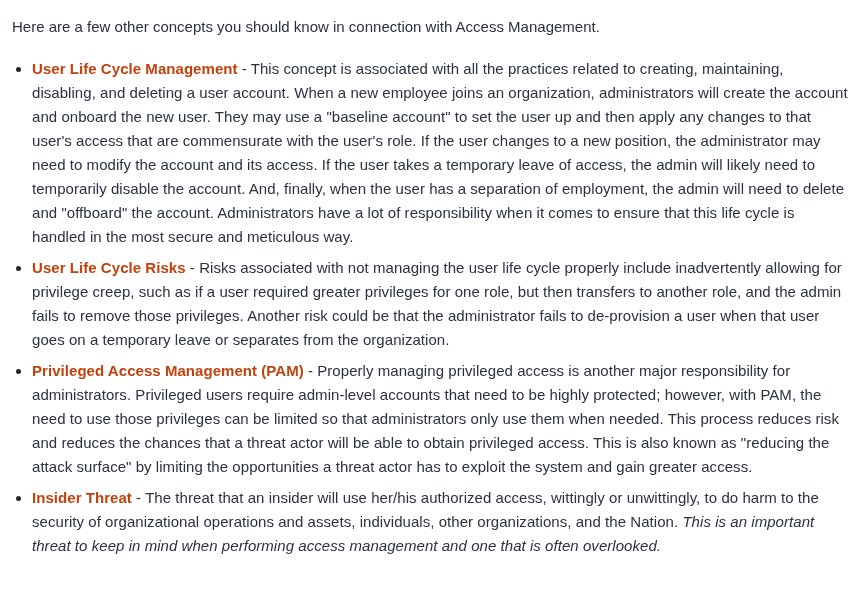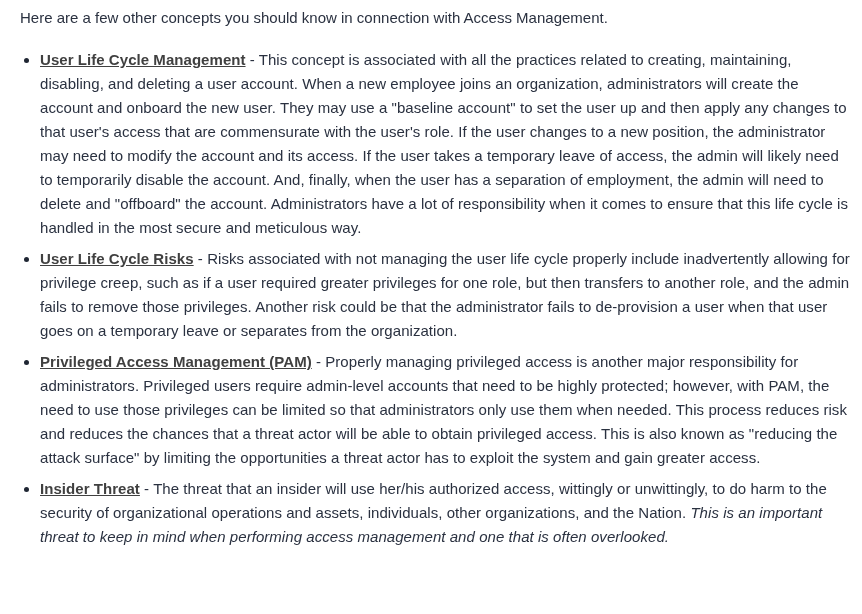--- a/index.html
+++ b/index.html
@@ -10,21 +10,22 @@
     body {
       width: 862px;
       height: 614px;
       overflow: hidden;
       font-family: "Liberation Sans", "DejaVu Sans", sans-serif;
       font-size: 15px;
       color: #2a3140;
       line-height: 24px;
     }
     .content {
-      padding: 6px 12px 0 20px;
+      padding: 6px 12px 0 12px;
+      margin-top: 9px;
     }
     .intro {
       margin: 0 0 18px 0;
     }
     ul.concepts {
       list-style: none;
       margin: 0;
       padding: 0;
     }
     ul.concepts li {
@@ -37,22 +38,21 @@
       position: absolute;
       left: 4px;
       top: 10px;
       width: 5px;
       height: 5px;
       border-radius: 50%;
       background: #1f2633;
     }
     .term {
       font-weight: bold;
-      color: #404040;
-      text-decoration: underline;
+      color: #c2410c;
     }
     .note {
       font-style: italic;
     }
   </style>
 </head>
 <body>
 
 <div class="content">
   <p class="intro">Here are a few other concepts you should know in connection with Access Management.</p>

